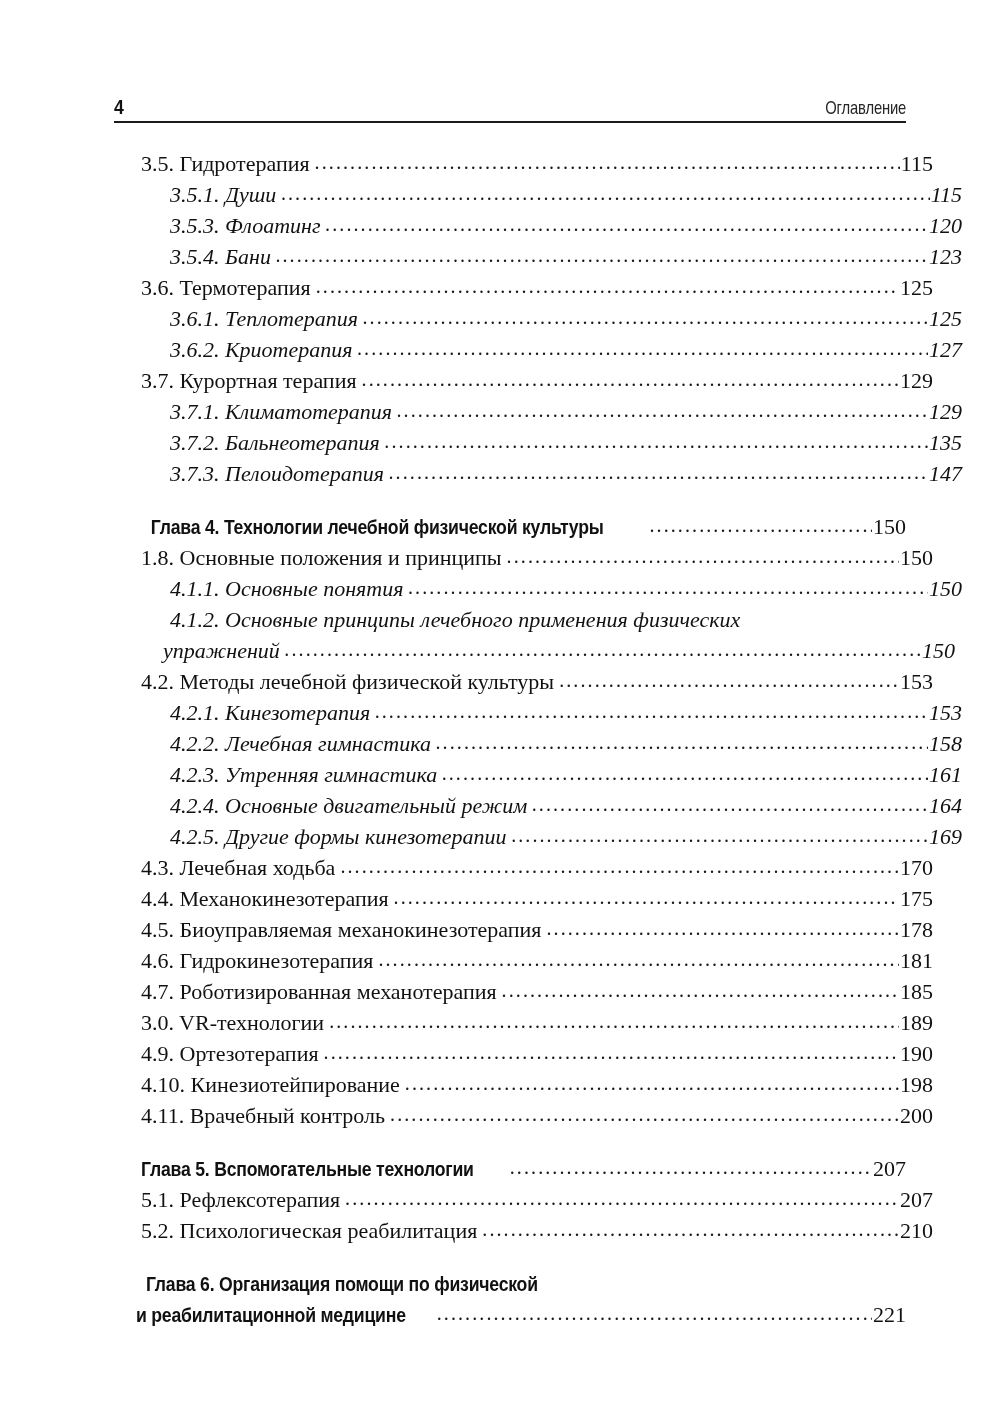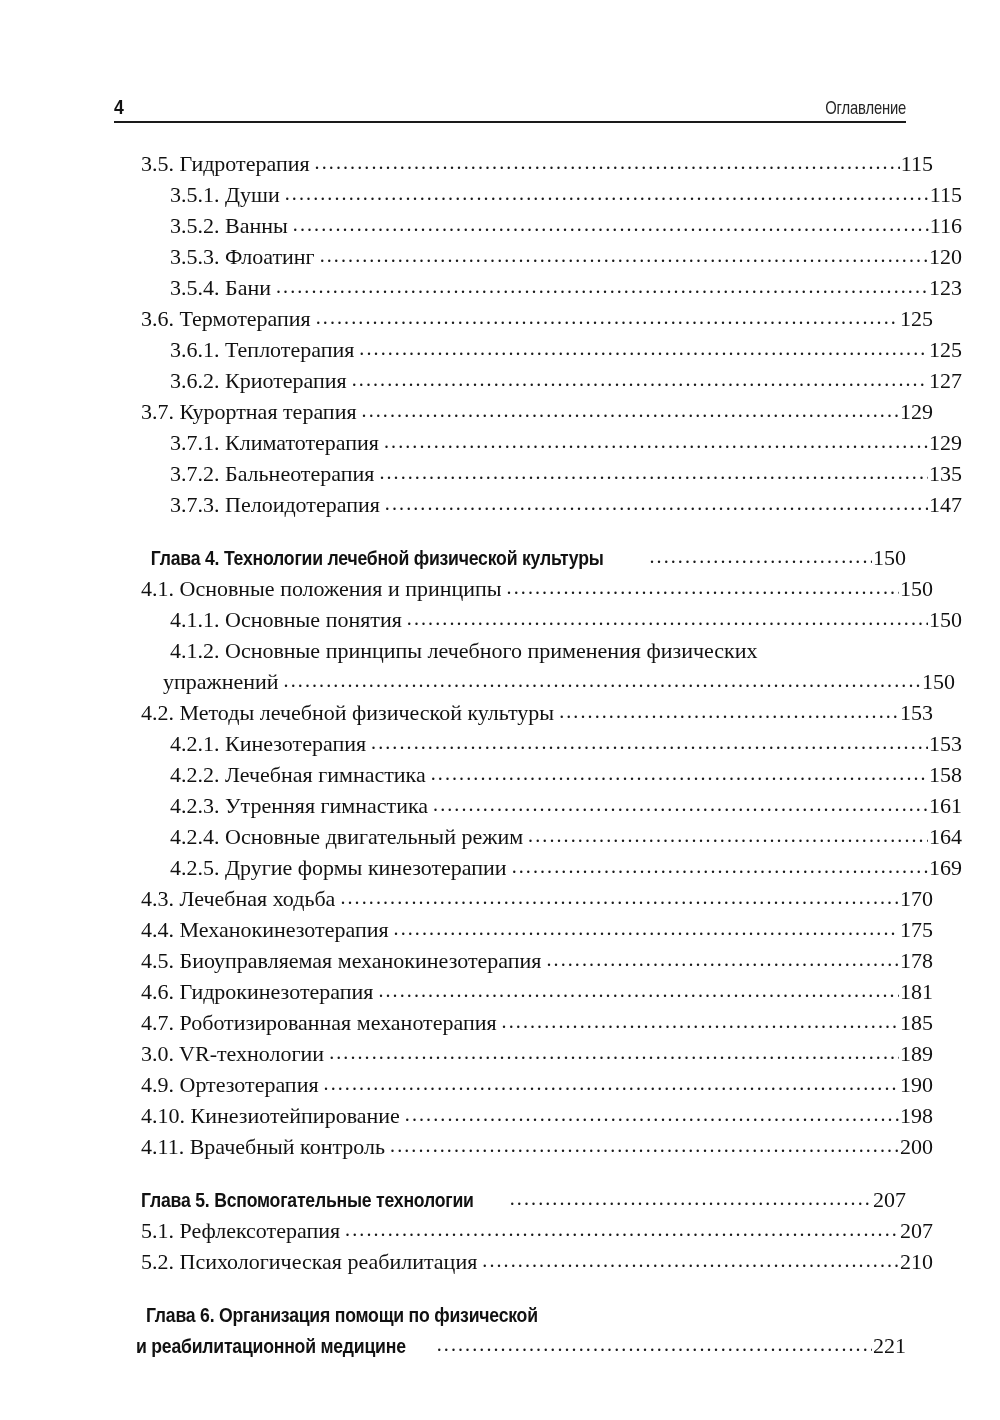--- a/index.html
+++ b/index.html
@@ -92,21 +92,21 @@
     flex: 0 0 auto;
     text-align: right;
     font-size: 22px;
   }
 
   
   .lvl-section  { padding-left: 27px; }
   .lvl-section  .label,
   .lvl-section  .pageno { font-size: 22px; }
 
-  .lvl-sub      { padding-left: 56px; }
+  .lvl-sub      { padding-left: 56px; font-style: italic; }
   .lvl-sub      .label,
   .lvl-sub      .pageno { font-size: 22px; }
 
   .lvl-chapter  { padding-left: 0px; }
   .lvl-chapter  .label {
     font-family: "Liberation Sans", "DejaVu Sans", sans-serif;
     font-weight: bold;
     font-size: 20.5px;
     letter-spacing: -0.25px;
     transform: scaleX(0.86);
@@ -137,25 +137,20 @@
         <span class="label">3.5. Гидротерапия</span>
         <span class="leader"></span>
         <span class="pageno">115</span>
       </div>
       <div class="row lvl-sub">
         <span class="label">3.5.1. Души</span>
         <span class="leader"></span>
         <span class="pageno">115</span>
       </div>
       <div class="row lvl-sub">
-        <span class="label">3.5.2. Ванны</span>
-        <span class="leader"></span>
-        <span class="pageno">116</span>
-      </div>
-      <div class="row lvl-sub">
         <span class="label">3.5.3. Флоатинг</span>
         <span class="leader"></span>
         <span class="pageno">120</span>
       </div>
       <div class="row lvl-sub">
         <span class="label">3.5.4. Бани</span>
         <span class="leader"></span>
         <span class="pageno">123</span>
       </div>
       <div class="row lvl-section">
@@ -193,21 +188,21 @@
         <span class="leader"></span>
         <span class="pageno">147</span>
       </div>
       <div class="gap-md"></div>
       <div class="row lvl-chapter">
         <span class="label">Глава 4. Технологии лечебной физической культуры</span>
         <span class="leader"></span>
         <span class="pageno">150</span>
       </div>
       <div class="row lvl-section">
-        <span class="label">4.1. Основные положения и принципы</span>
+        <span class="label">1.8. Основные положения и принципы</span>
         <span class="leader"></span>
         <span class="pageno">150</span>
       </div>
       <div class="row lvl-sub">
         <span class="label">4.1.1. Основные понятия</span>
         <span class="leader"></span>
         <span class="pageno">150</span>
       </div>
       <div class="row lvl-sub wrap-first">
         <span class="label">4.1.2. Основные принципы лечебного применения физических</span>

